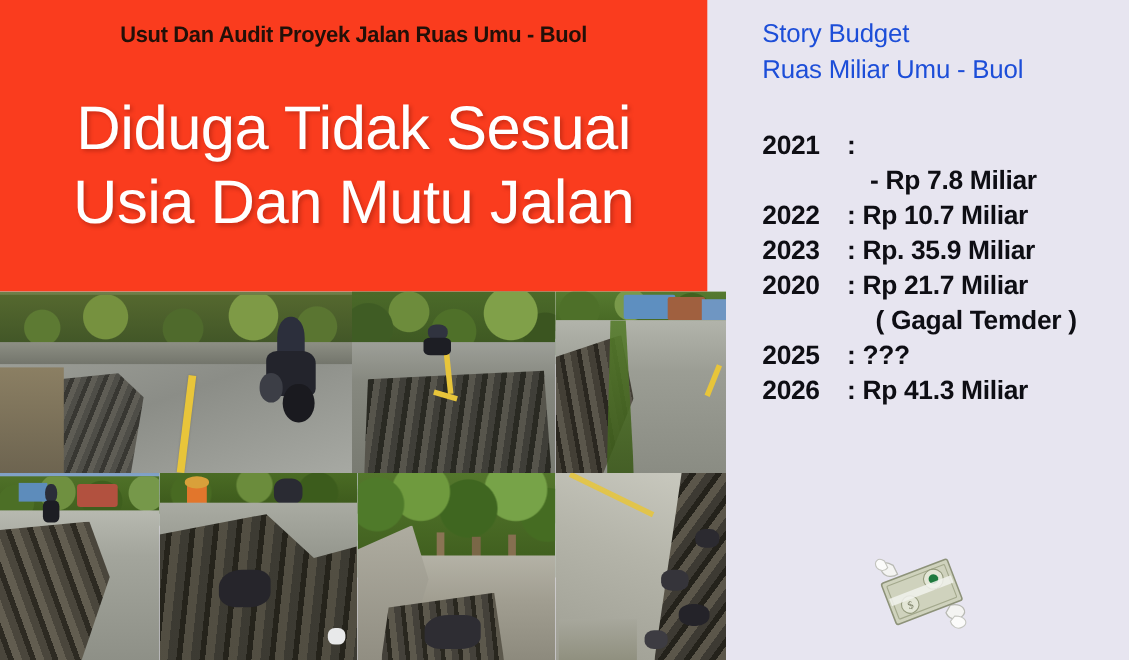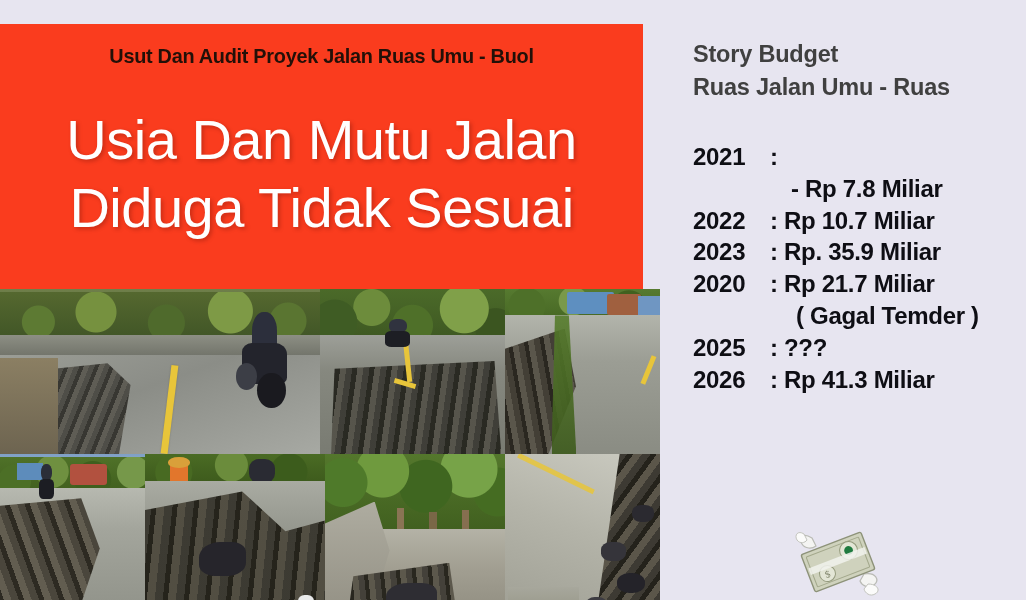--- a/index.html
+++ b/index.html
@@ -2,21 +2,21 @@
 <html><head>
 <meta charset="utf-8">
 <style>
   * { margin:0; padding:0; box-sizing:border-box; }
   html,body { width:1026px; height:600px; }
   body {
     font-family:"Liberation Sans", sans-serif;
     background:#e7e5f0;
     overflow:hidden;
   }
-  #page { position:relative; width:1026px; height:440px; display:flex;margin-top:24px; }
+  #page { position:relative; width:1026px; height:440px; display:flex; }
 
   
   .left-col { width:660px; height:600px; position:relative; background:#e7e5f0; }
 
   .banner {
     position:absolute; left:0; top:0; width:643px; height:265px;
     background:#fa3c1e;
     overflow:hidden;
   }
   .kicker {
@@ -56,21 +56,21 @@
   .dmg   { position:absolute; }
   .line  { position:absolute; background:#e8c53a; }
 
   
   .right-col {
     width:366px; height:600px; background:#e7e5f0;
     position:relative;
     padding:14px 0 0 33px;
   }
   .r-title {
-    font-size:23.5px; font-weight:bold; color:#404040;
+    font-size:23.5px; font-weight:normal; color:#1d4ed8;
     line-height:1.42; letter-spacing:-0.2px;
     white-space:nowrap;
   }
   .budget-list { margin-top:36px; }
   .b-row {
     display:flex; font-size:24px; font-weight:bold; color:#0e0e14;
     line-height:1.33; letter-spacing:-0.3px; white-space:nowrap;
   }
   .b-year { width:77px; flex:none; }
   .b-sep  { width:14px; flex:none; }
@@ -89,22 +89,22 @@
 </head>
 <body>
 
 <div id="page">
 
   <div class="left-col">
 
     <div class="banner">
       <div class="kicker">Usut Dan Audit Proyek Jalan Ruas Umu - Buol</div>
       <div class="headline">
+        <span class="hl-line">Diduga Tidak Sesuai</span>
         <span class="hl-line">Usia Dan Mutu Jalan</span>
-        <span class="hl-line">Diduga Tidak Sesuai</span>
       </div>
     </div>
 
     <div class="collage">
 
       <div class="row row-top">
 
         <div class="photo" style="width:320px">
           <div class="sky" style="background:linear-gradient(#6f7f4a,#4e6234);height:30%"></div>
           <div class="veg" style="top:2%;height:30%;background:
@@ -246,21 +246,21 @@
           <div class="dmg" style="right:34%;top:84%;width:14%;height:10%;background:#3d3c42;border-radius:40%"></div>
           <div class="dmg" style="left:2%;bottom:0;width:46%;height:22%;background:linear-gradient(#a7a79c,#90907f)"></div>
         </div>
       </div>
     </div>
   </div>
 
   <div class="right-col">
 
     <div class="r-title">Story Budget</div>
-    <div class="r-title">Ruas Jalan Umu - Ruas</div>
+    <div class="r-title">Ruas Miliar Umu - Buol</div>
 
     <div class="budget-list">
 
       <div class="b-row">
         <span class="b-year">2021</span>
         <span class="b-sep">:</span>
       </div>
 
       <div class="b-row indent">
         <span class="b-year"></span>

